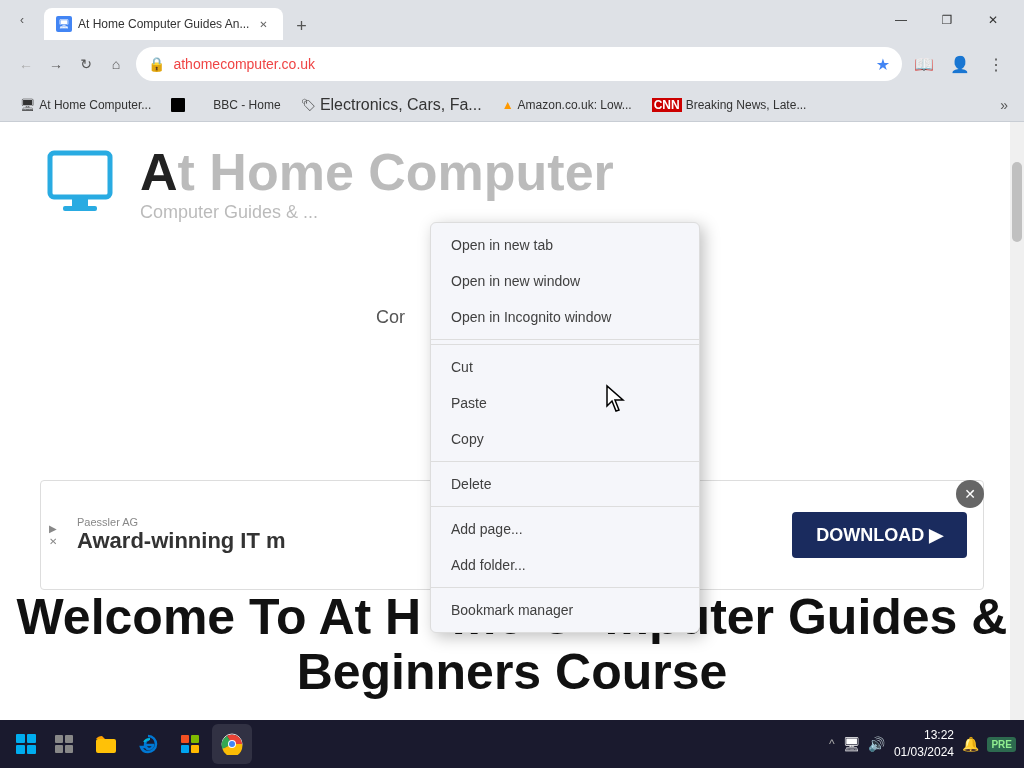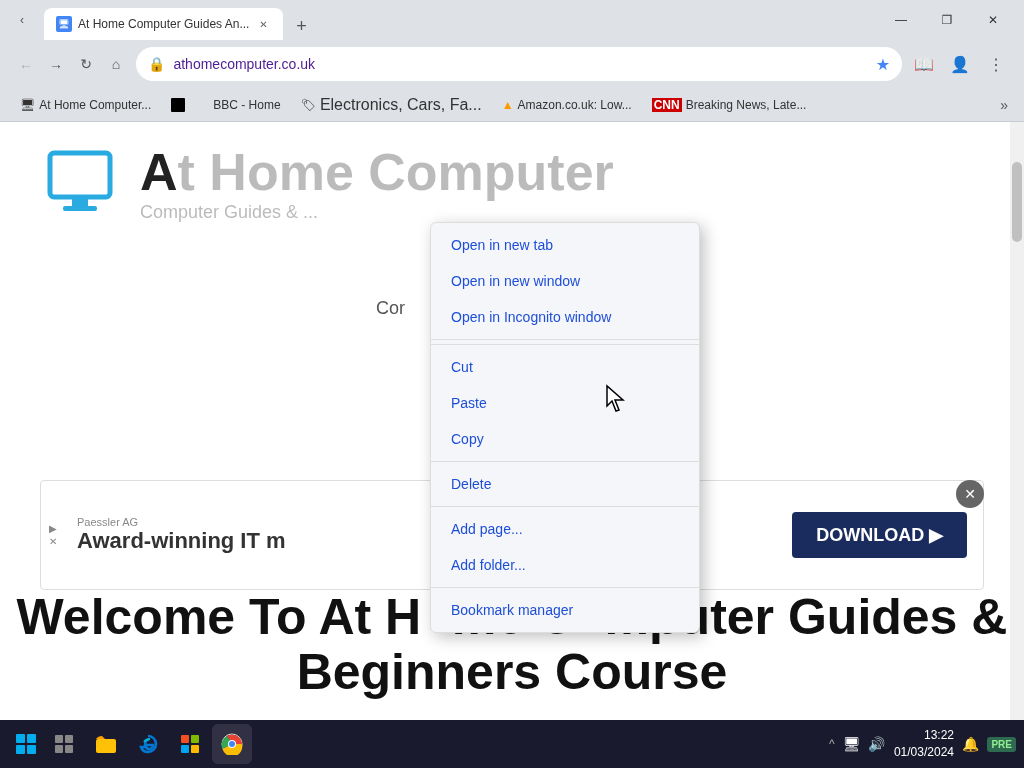--- a/index.html
+++ b/index.html
@@ -18,21 +18,21 @@
     .new-tab-btn { width: 28px; height: 28px; border-radius: 50%; display: flex; align-items: center; justify-content: center; font-size: 18px; color: #555; cursor: pointer; margin-left: 4px; }
     .window-controls { display: flex; gap: 0; margin-left: auto; }
     .win-btn { width: 46px; height: 32px; display: flex; align-items: center; justify-content: center; font-size: 12px; color: #333; cursor: pointer; }
     .nav-arrow { width: 28px; height: 28px; border-radius: 50%; display: flex; align-items: center; justify-content: center; font-size: 14px; color: #555; cursor: pointer; }
     .nav-arrow.disabled { color: #aaa; }
 
     
     .toolbar { height: 48px; background: #dee1e6; display: flex; align-items: center; padding: 0 12px; gap: 6px; }
     .nav-buttons { display: flex; align-items: center; gap: 2px; }
     .address-bar { flex: 1; height: 34px; background: #ffffff; border-radius: 20px; display: flex; align-items: center; padding: 0 12px; gap: 8px; }
-    .address-text { flex: 1; font-size: 14px; color: #4c1d95; }
+    .address-text { flex: 1; font-size: 14px; color: #ef4444; }
     .star-icon { color: #4285f4; font-size: 16px; }
     .toolbar-right { display: flex; gap: 4px; align-items: center; }
     .toolbar-icon { width: 32px; height: 32px; border-radius: 50%; display: flex; align-items: center; justify-content: center; font-size: 16px; cursor: pointer; color: #555; }
 
     
     .bookmarks-bar { height: 34px; background: #dee1e6; display: flex; align-items: center; padding: 0 12px; gap: 4px; border-bottom: 1px solid #c8cdd4; overflow: hidden; }
     .bookmark-item { display: flex; align-items: center; gap: 4px; padding: 4px 8px; border-radius: 4px; font-size: 12px; color: #333; cursor: pointer; white-space: nowrap; }
     .bookmarks-more { margin-left: auto; font-size: 14px; color: #555; cursor: pointer; padding: 4px; }
 
     
@@ -48,21 +48,21 @@
     
     .ad-banner { position: absolute; left: 40px; bottom: 130px; right: 40px; height: 110px; background: #fff; border: 1px solid #ddd; border-radius: 4px; display: flex; align-items: center; padding: 16px; }
     .ad-close { position: absolute; top: -1px; right: -1px; width: 28px; height: 28px; background: #666; border-radius: 50%; display: flex; align-items: center; justify-content: center; color: white; font-size: 14px; cursor: pointer; }
     .ad-content { flex: 1; }
     .ad-sponsor { font-size: 11px; color: #888; }
     .ad-title { font-size: 22px; font-weight: bold; color: #333; }
     .ad-download { margin-left: auto; background: #1a2b5e; color: white; padding: 12px 24px; border-radius: 4px; font-size: 18px; font-weight: bold; display: flex; align-items: center; gap: 8px; cursor: pointer; }
 
     
     .context-menu { position: absolute; top: 100px; left: 430px; width: 270px; background: #f5f6fa; border: 1px solid #ddd; border-radius: 6px; box-shadow: 4px 4px 16px rgba(0,0,0,0.25); z-index: 100; padding: 4px 0; }
-    .menu-item { padding: 10px 20px; font-size: 14px; color: #1d4ed8; cursor: pointer; display: flex; align-items: center; }
+    .menu-item { padding: 10px 20px; font-size: 14px; color: #404040; cursor: pointer; display: flex; align-items: center; }
     .menu-item.highlighted { background: #e0e2eb; }
     .menu-divider { height: 1px; background: #ddd; margin: 4px 0; }
 
     
     .cursor { position: absolute; top: 262px; left: 605px; width: 24px; height: 30px; z-index: 200; pointer-events: none; }
 
     
     .taskbar { height: 48px; background: #1a1a2e; display: flex; align-items: center; padding: 0 8px; position: relative; }
     .taskbar-start { width: 36px; height: 36px; display: flex; align-items: center; justify-content: center; cursor: pointer; }
     .taskbar-items { display: flex; align-items: center; gap: 2px; flex: 1; }
@@ -163,21 +163,21 @@
       <div>
         <div style="display:flex; align-items:baseline; gap:0;">
           <span style="font-size:52px; font-weight:bold; color:#222;">A</span>
           <span style="font-size:52px; font-weight:bold; color:#222; opacity:0.3;">t Home Computer</span>
 
         </div>
         <div style="font-size:18px; color:#555; opacity:0.4;">Computer Guides &amp; ...</div>
       </div>
     </div>
 
-    <div style="position:absolute; top:176px; left:376px; font-size:18px; color:#555; z-index:1;">Cor</div>
+    <div style="position:absolute; top:185px; left:376px; font-size:18px; color:#555; z-index:1;">Cor</div>
 
     <div class="ad-banner">
       <div class="ad-close">✕</div>
       <div style="position:absolute; left:8px; top:50%; transform:translateY(-50%); display:flex; flex-direction:column; gap:2px;">
         <span style="font-size:10px; color:#888;">▶</span>
         <span style="font-size:10px; color:#888;">✕</span>
       </div>
       <div class="ad-content" style="padding-left:20px;">
         <div class="ad-sponsor">Paessler AG</div>
         <div class="ad-title">Award-winning IT m</div>

